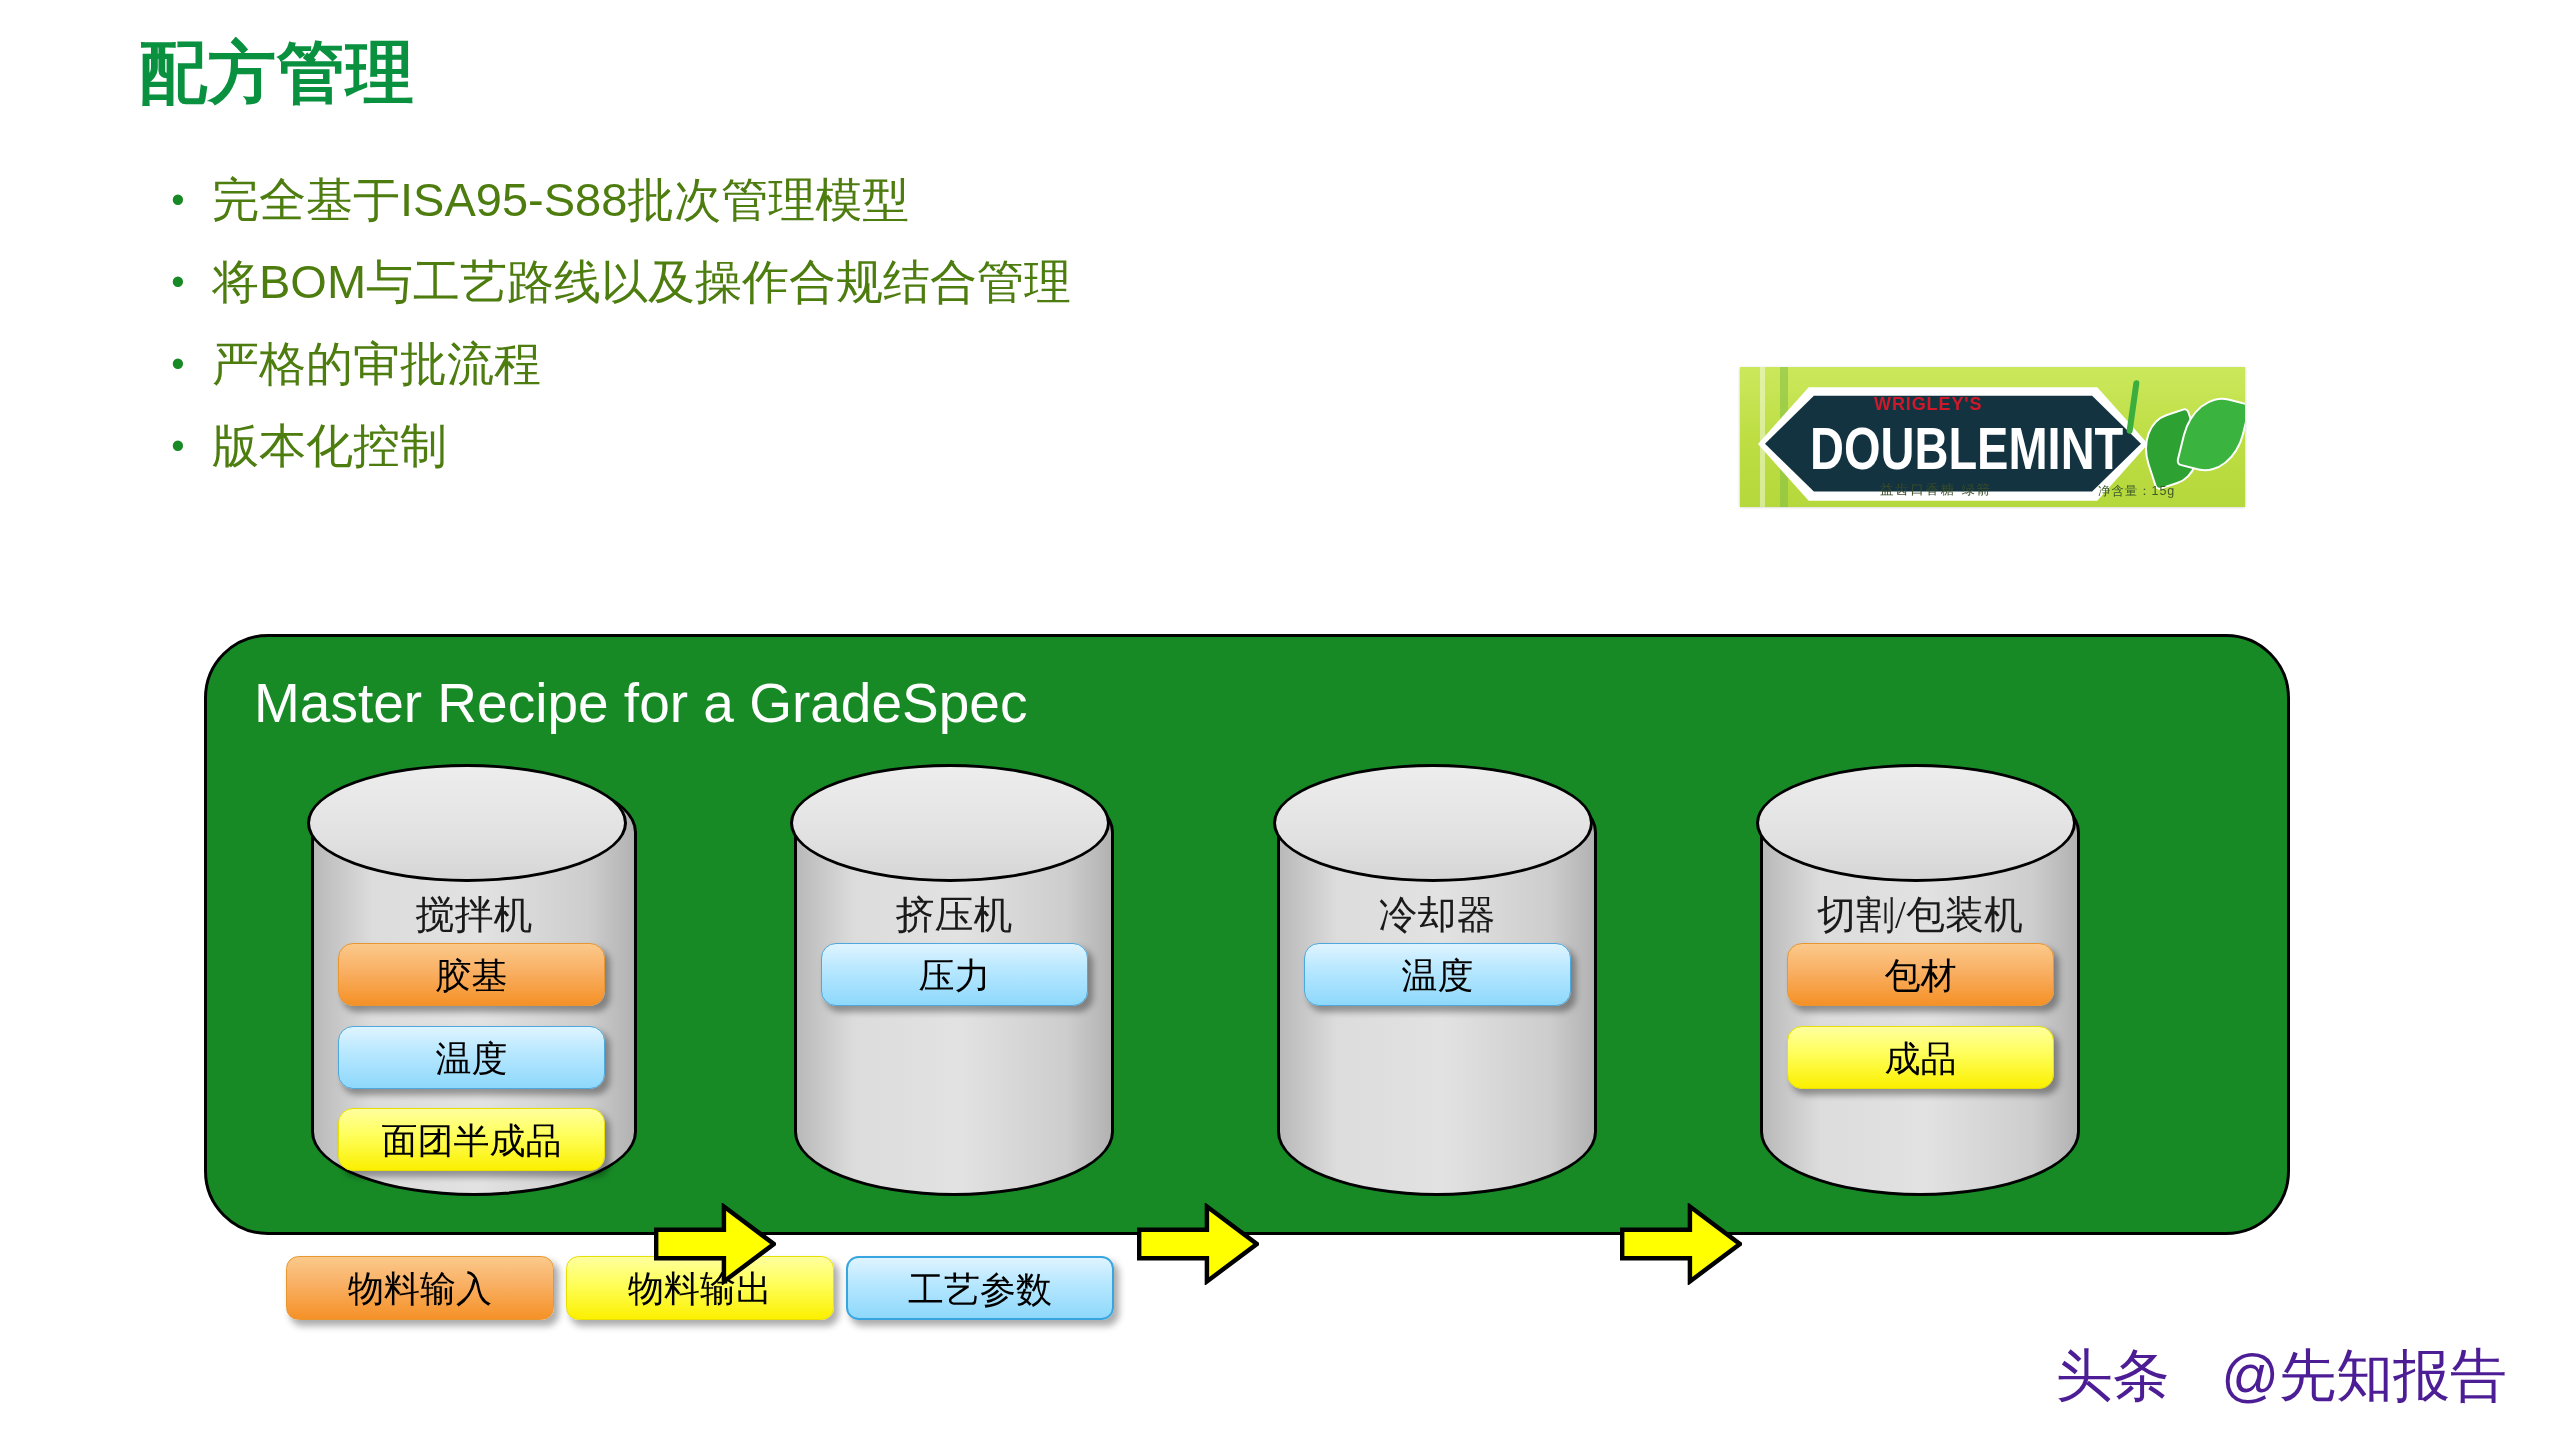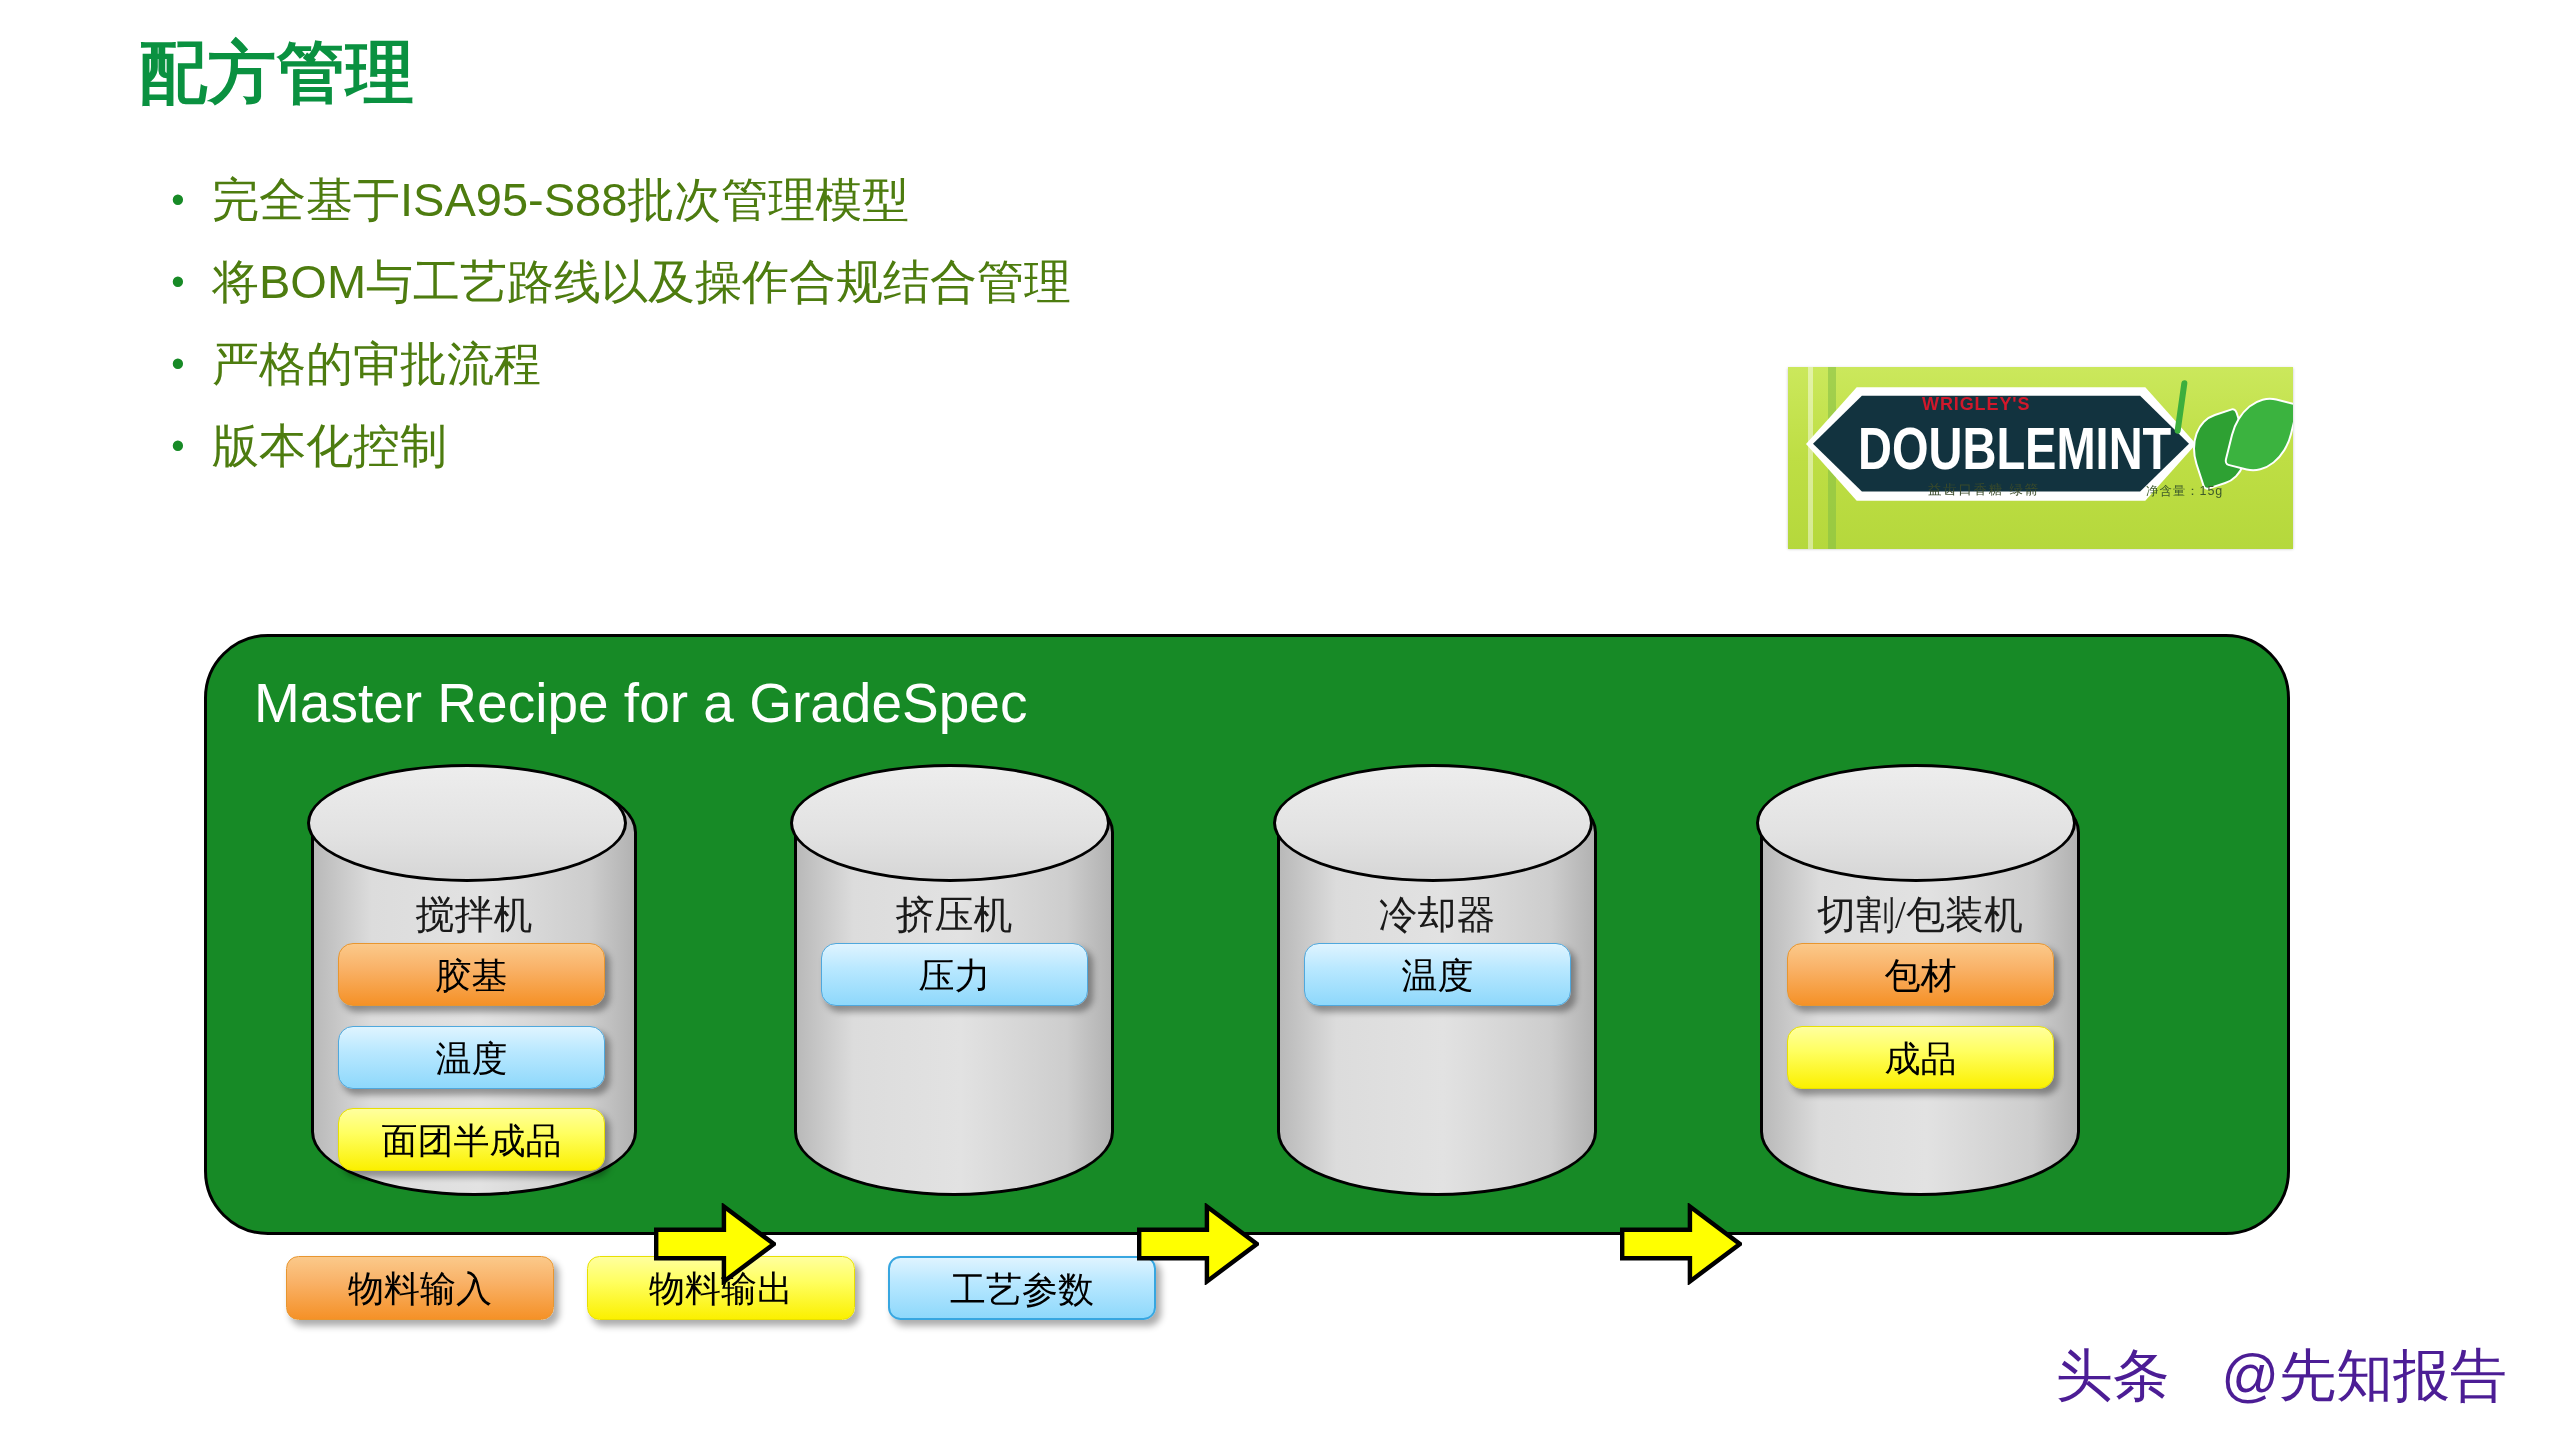--- a/index.html
+++ b/index.html
@@ -60,26 +60,25 @@
     line-height: 70px;
     white-space: nowrap;
   }
 
   
   .gum-pack {
     position: absolute;
     left: 1740px;
     top: 367px;
     width: 505px;
-    height: 182px;
+    height: 140px;
     background: #c4e04b;
     background: linear-gradient(180deg, #cbe85c 0%, #bede44 50%, #b5d83c 100%);
     box-shadow: 0 0.9px 2.7px rgba(0,0,0,.25);
     overflow: hidden;
-    margin-left: 48px;
   }
   .gum-pack .foil-sheen {
     position: absolute;
     left: 4%;
     top: 0;
     width: 4.5px;
     height: 100%;
     background: rgba(255,255,255,.45);
   }
   .gum-pack .foil-sheen2 {
@@ -280,21 +279,21 @@
     height: 82px;
     z-index: 7;
   }
 
   
   .legend {
     position: absolute;
     left: 286px;
     top: 1256px;
     display: flex;
-    gap: 33px;
+    gap: 12px;
   }
   .legend-chip {
     height: 64px;
     line-height: 64px;
     padding: 0 23px;
     text-align: center;
     font-size: 36px;
     color: #000000;
     border-radius: 12.5px;
     box-shadow: 4.5px 5.4px 7.2px rgba(0,0,0,.33);

